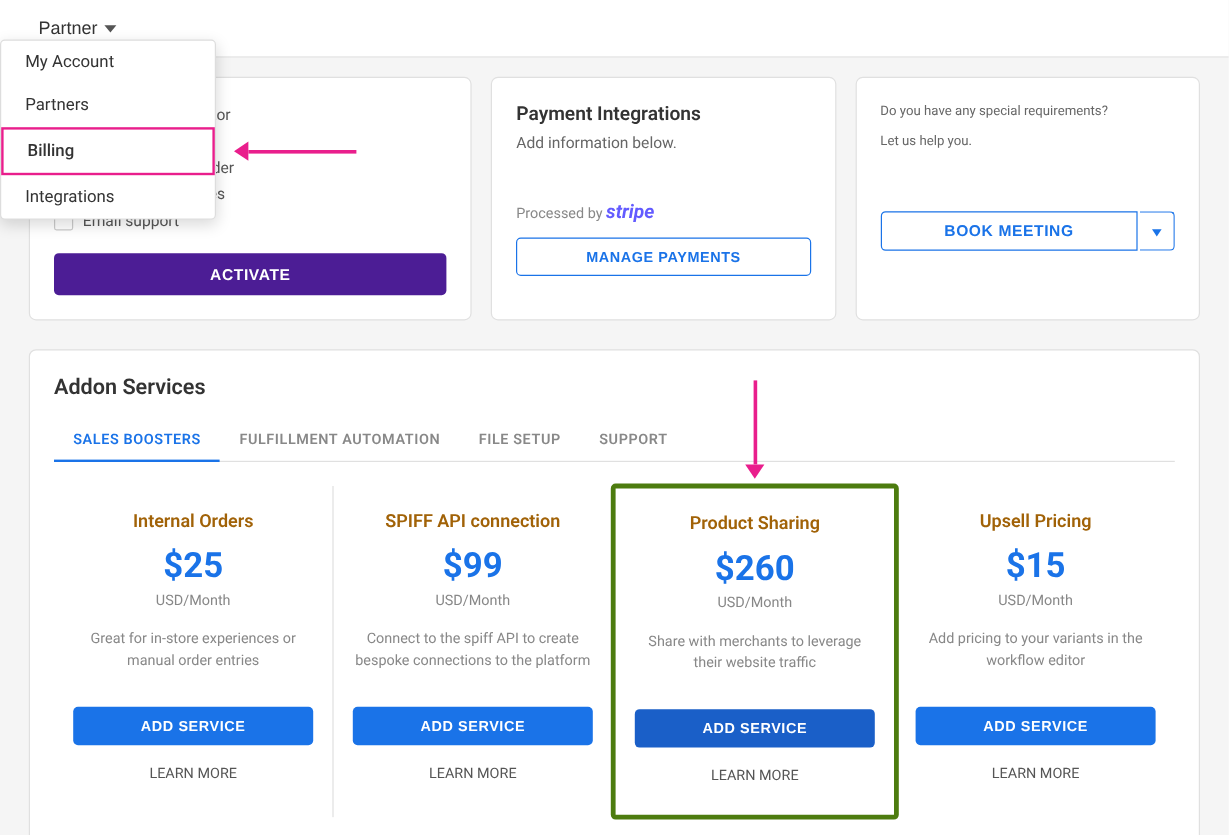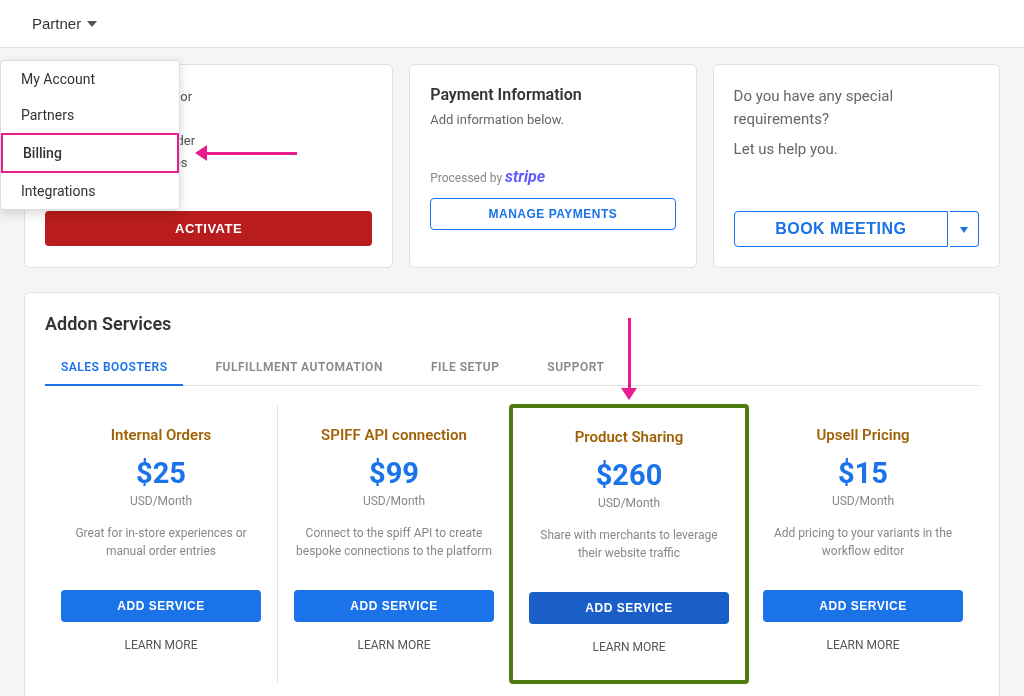--- a/index.html
+++ b/index.html
@@ -36,21 +36,21 @@
     .chevron-down {
       width: 0; height: 0;
       border-left: 5px solid transparent;
       border-right: 5px solid transparent;
       border-top: 6px solid #555;
     }
 
     
     .dropdown-menu {
       position: absolute;
-      top: 60px;
+      top: 33px;
       left: 0;
       background: #fff;
       border: 1px solid #ddd;
       border-radius: 4px;
       box-shadow: 0 4px 12px rgba(0,0,0,0.15);
       min-width: 180px;
       z-index: 200;
     }
     .dropdown-item {
       padding: 10px 20px;
@@ -106,21 +106,21 @@
       width: 16px;
       height: 16px;
       border: 1px solid #ccc;
       border-radius: 2px;
       display: inline-flex;
       align-items: center;
       justify-content: center;
     }
 
     .btn-activate {
-      background: #b91c1c;
+      background: #4c1d95;
       color: #fff;
       border: none;
       border-radius: 4px;
       padding: 10px 0;
       width: 100%;
       font-size: 13px;
       font-weight: 600;
       letter-spacing: 0.5px;
       cursor: pointer;
       text-transform: uppercase;
@@ -167,37 +167,37 @@
 
     .card-chat {
       flex: 1.5;
     }
     .card-chat h3 {
       font-size: 16px;
       font-weight: 600;
       margin-bottom: 8px;
     }
     .card-chat p {
-      font-size: 15px;
+      font-size: 11px;
       color: #666;
       line-height: 1.5;
       margin-bottom: 8px;
     }
     .btn-book-row {
       display: flex;
       gap: 2px;
       margin-top: 50px;
     }
     .btn-book {
       border: 1px solid #1a73e8;
       color: #1a73e8;
       background: #fff;
       border-radius: 4px 0 0 4px;
       padding: 8px 16px;
-      font-size: 16px;
+      font-size: 13px;
       font-weight: 600;
       cursor: pointer;
       letter-spacing: 0.5px;
       text-transform: uppercase;
       flex: 1;
     }
     .btn-book-chevron {
       border: 1px solid #1a73e8;
       color: #1a73e8;
       background: #fff;
@@ -216,21 +216,21 @@
     }
     .addon-title {
       font-size: 18px;
       font-weight: 600;
       margin-bottom: 16px;
     }
 
     
     .tabs {
       display: flex;
-      gap: 16px;
+      gap: 0;
       border-bottom: 1px solid #e0e0e0;
       margin-bottom: 0;
     }
     .tab {
       padding: 10px 16px;
       font-size: 12px;
       font-weight: 600;
       cursor: pointer;
       color: #888;
       letter-spacing: 0.5px;
@@ -406,21 +406,21 @@
         </li>
         <li class="feature-item">
           <span class="feature-checkbox"></span>
           <span>Email support</span>
         </li>
       </ul>
       <button class="btn-activate">ACTIVATE</button>
     </div>
 
     <div class="card card-payment">
-      <h3>Payment Information</h3>
+      <h3>Payment Integrations</h3>
       <p>Add information below.</p>
       <div class="processed-by">
         <span>Processed by</span>
         <span class="stripe-logo">stripe</span>
       </div>
       <button class="btn-manage">MANAGE PAYMENTS</button>
     </div>
 
     <div class="card card-chat">
       <p>Do you have any special requirements?</p>

